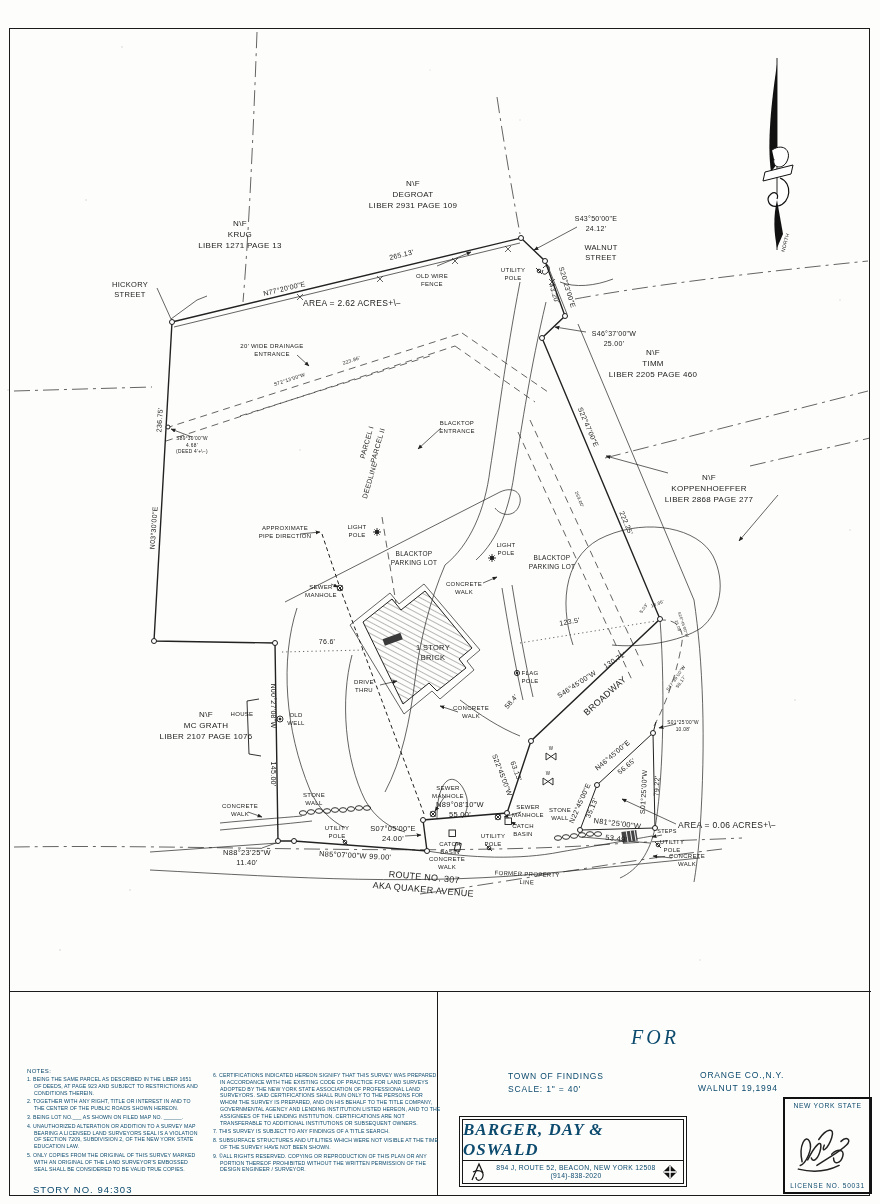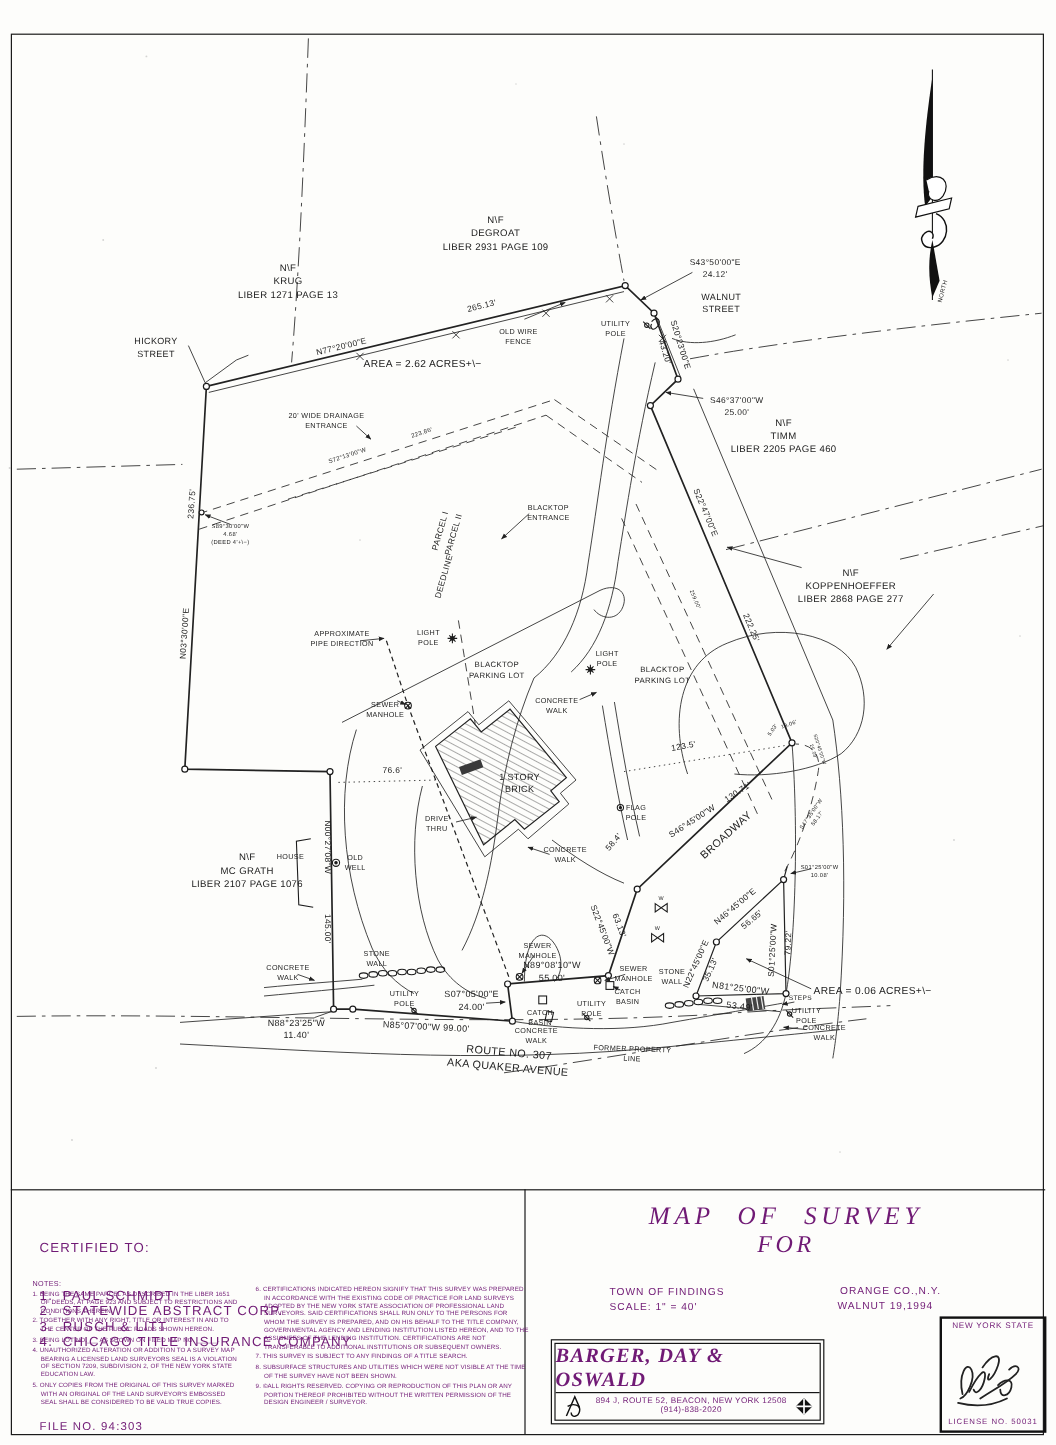--- a/index.html
+++ b/index.html
@@ -1,17 +1,17 @@
 <!DOCTYPE html>
 <html><head>
 <meta charset="utf-8">
 <style>
   html,body{margin:0;padding:0;background:#ffffff;}
   .sheet{position:relative;width:880px;height:1204px;background:#fdfdfb;overflow:hidden;
-         font-family:"Liberation Sans",sans-serif;color:#701a75;}
+         font-family:"Liberation Sans",sans-serif;color:#0c4a6e;}
   .abs{position:absolute;}
   .frame{left:9px;top:28px;width:859px;height:1166px;border:1.5px solid #1b1b1b;z-index:2;}
   .hdiv{left:9px;top:991px;width:862px;border-top:1.5px solid #1b1b1b;z-index:3;}
   .vdiv{left:437px;top:991px;height:204px;border-left:1.5px solid #1b1b1b;z-index:3;}
   svg.map{position:absolute;left:0;top:0;z-index:1;}
   .ln{stroke:#222;fill:none;stroke-width:1;}
   .thin{stroke-width:0.7;}
   .bold{stroke-width:1.4;}
   .dashdot{stroke-dasharray:16 5 3 5;}
   .dash{stroke-dasharray:7 5;}
@@ -402,43 +402,38 @@
         <text x="607" y="698" class="maplabel" font-size="9" text-anchor="middle" letter-spacing="1" transform="rotate(-42 607 698)"><tspan x="607" dy="0">BROADWAY</tspan></text>
         <text x="570" y="624" class="maplabel" font-size="7" text-anchor="middle" transform="rotate(-10 570 624)"><tspan x="570" dy="0">123.5'</tspan></text>
         <text x="658" y="605" class="maplabel" font-size="4.5" text-anchor="middle" transform="rotate(-20 658 605)"><tspan x="658" dy="0">18.06'</tspan></text>
         <text x="645" y="609" class="maplabel" font-size="4.5" text-anchor="middle" transform="rotate(-55 645 609)"><tspan x="645" dy="0">5.03'</tspan></text>
         <text x="682" y="625" class="maplabel" font-size="4" text-anchor="middle" transform="rotate(72 682 625)"><tspan x="682" dy="0">S20°45'00"W</tspan><tspan x="682" dy="5.52">25.08'</tspan></text>
         <text x="677" y="679" class="maplabel" font-size="4.5" text-anchor="middle" transform="rotate(-55 677 679)"><tspan x="677" dy="0">S47°35'00"W</tspan><tspan x="677" dy="6.209999999999999">58.17'</tspan></text>
         <text x="787" y="243" class="maplabel" font-size="5" text-anchor="middle" transform="rotate(-75 787 243)"><tspan x="787" dy="0">NORTH</tspan></text>
       </g>
   </svg>
 
-  <div class="abs certified">
-    <div class="hd">CERTIFIED TO:</div>
-    <div><div class="citem">1.  PAUL SCHMIDT</div><div class="citem">2.  STATEWIDE ABSTRACT CORP.</div><div class="citem">3.  RUSCH &amp; LITT</div><div class="citem">4.  CHICAGO TITLE INSURANCE COMPANY</div></div>
-  </div>
 
   <div class="abs noteshd">NOTES:</div>
   <div class="abs notes col1">
       <div class="note">1. BEING THE SAME PARCEL AS DESCRIBED IN THE LIBER 1651 OF DEEDS, AT PAGE 923 AND SUBJECT TO RESTRICTIONS AND CONDITIONS THEREIN.</div>
       <div class="note">2. TOGETHER WITH ANY RIGHT, TITLE OR INTEREST IN AND TO THE CENTER OF THE PUBLIC ROADS SHOWN HEREON.</div>
       <div class="note">3. BEING LOT NO.___ AS SHOWN ON FILED MAP NO. ______.</div>
       <div class="note">4. UNAUTHORIZED ALTERATION OR ADDITION TO A SURVEY MAP BEARING A LICENSED LAND SURVEYORS SEAL IS A VIOLATION OF SECTION 7209, SUBDIVISION 2, OF THE NEW YORK STATE EDUCATION LAW.</div>
       <div class="note">5. ONLY COPIES FROM THE ORIGINAL OF THIS SURVEY MARKED WITH AN ORIGINAL OF THE LAND SURVEYOR'S EMBOSSED SEAL SHALL BE CONSIDERED TO BE VALID TRUE COPIES.</div>
     </div>
   <div class="abs notes col2">
       <div class="note">6. CERTIFICATIONS INDICATED HEREON SIGNIFY THAT THIS SURVEY WAS PREPARED IN ACCORDANCE WITH THE EXISTING CODE OF PRACTICE FOR LAND SURVEYS ADOPTED BY THE NEW YORK STATE ASSOCIATION OF PROFESSIONAL LAND SURVEYORS. SAID CERTIFICATIONS SHALL RUN ONLY TO THE PERSONS FOR WHOM THE SURVEY IS PREPARED, AND ON HIS BEHALF TO THE TITLE COMPANY, GOVERNMENTAL AGENCY AND LENDING INSTITUTION LISTED HEREON, AND TO THE ASSIGNEES OF THE LENDING INSTITUTION. CERTIFICATIONS ARE NOT TRANSFERABLE TO ADDITIONAL INSTITUTIONS OR SUBSEQUENT OWNERS.</div>
       <div class="note">7. THIS SURVEY IS SUBJECT TO ANY FINDINGS OF A TITLE SEARCH.</div>
       <div class="note">8. SUBSURFACE STRUCTURES AND UTILITIES WHICH WERE NOT VISIBLE AT THE TIME OF THE SURVEY HAVE NOT BEEN SHOWN.</div>
       <div class="note">9. ©ALL RIGHTS RESERVED. COPYING OR REPRODUCTION OF THIS PLAN OR ANY PORTION THEREOF PROHIBITED WITHOUT THE WRITTEN PERMISSION OF THE DESIGN ENGINEER / SURVEYOR.</div>
     </div>
 
-  <div class="abs fileno">FILE NO.  94:303</div>
-
-  <div class="abs t1 serifita">MAP  OF  SURVEY</div>
+  <div class="abs fileno">STORY NO.  94:303</div>
+
   <div class="abs t2 serifita">FOR</div>
   <div class="abs town">TOWN OF FINDINGS</div>
   <div class="abs scale">SCALE: 1" = 40'</div>
   <div class="abs county">ORANGE CO.,N.Y.</div>
   <div class="abs date">WALNUT 19,1994</div>
 
   <div class="abs firmbox">
     <div class="firminner">
       <div class="firmname">BARGER,  DAY  &amp;  OSWALD</div>
       <div class="firmrow">

